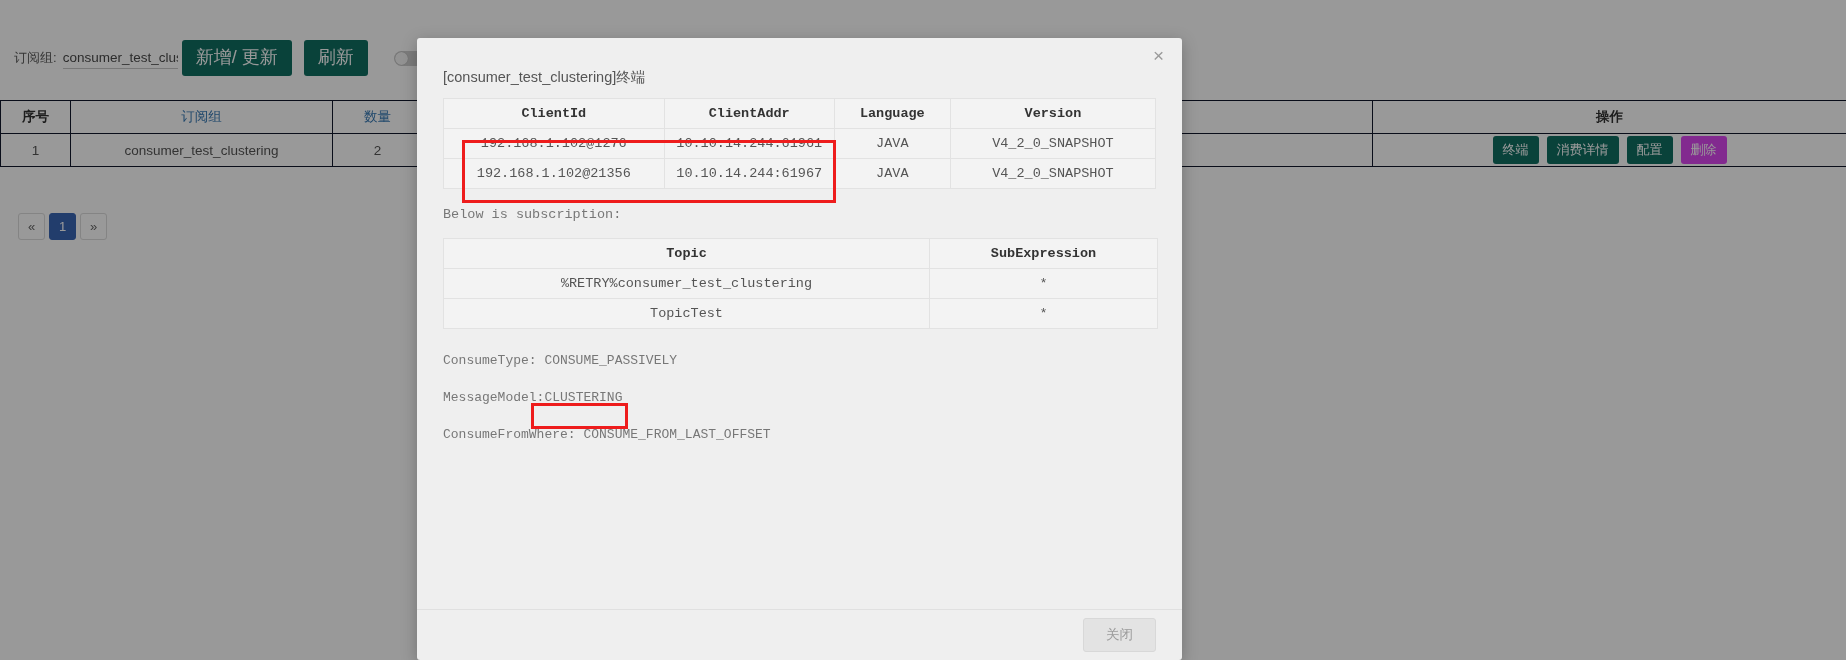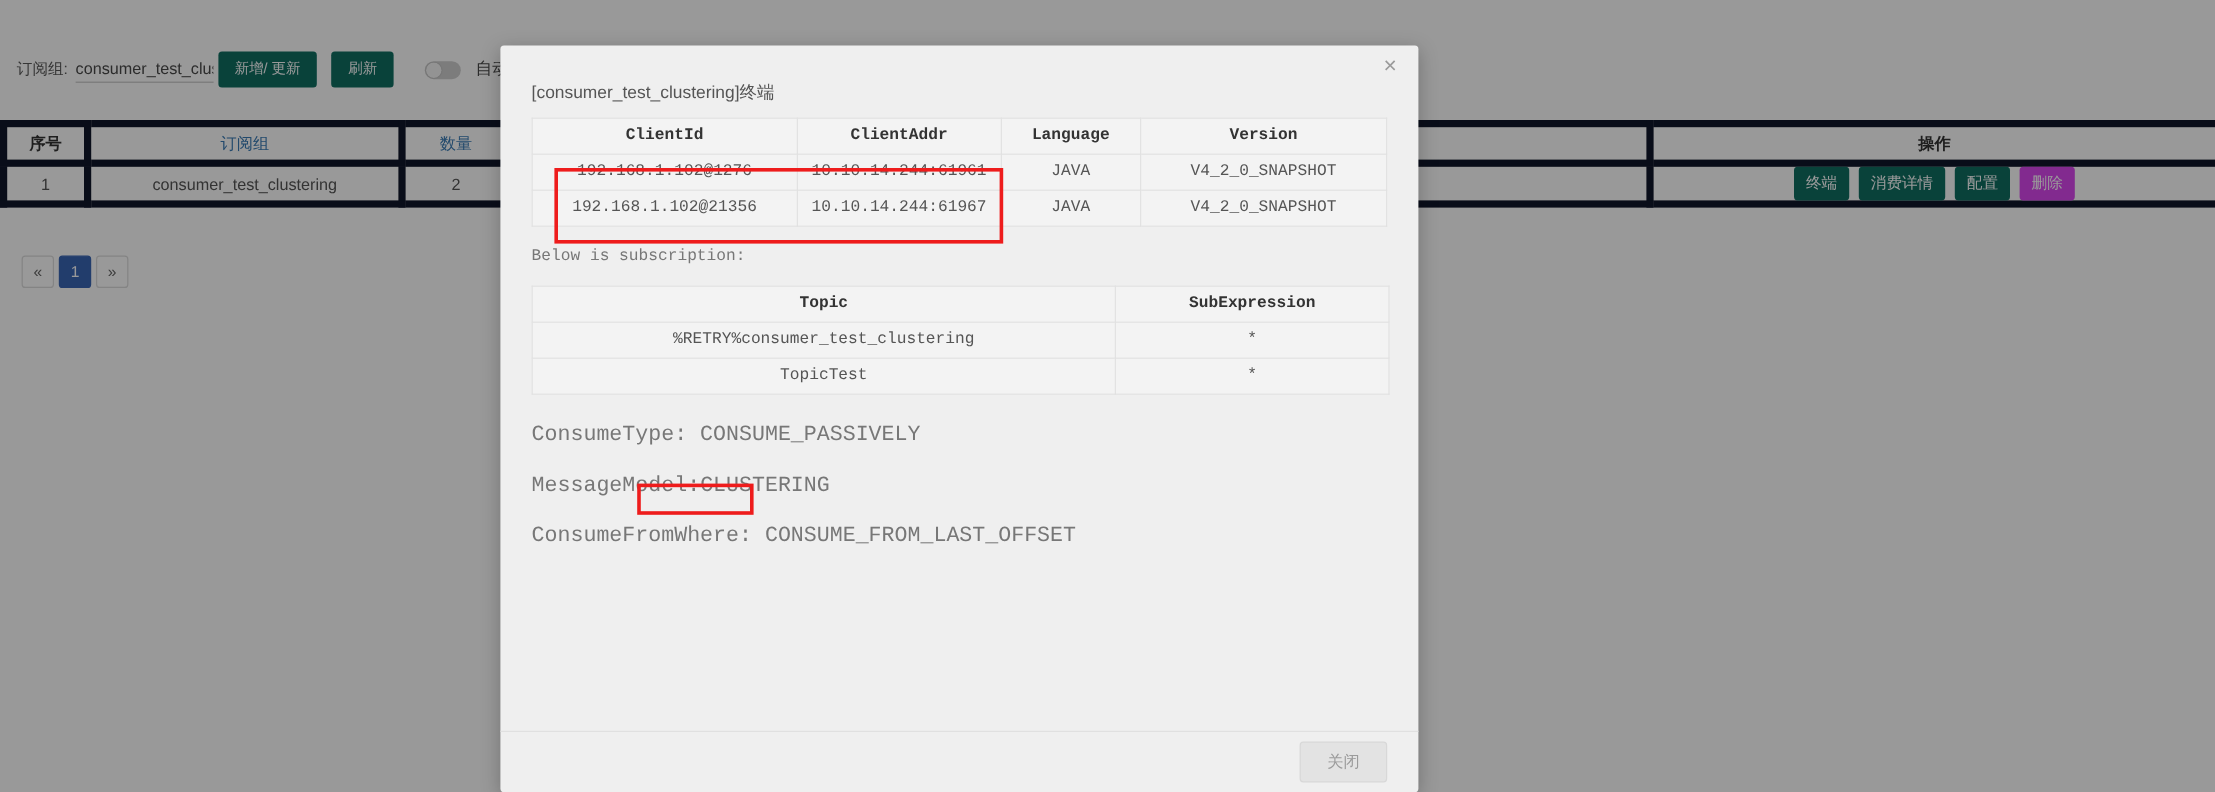--- a/index.html
+++ b/index.html
@@ -43,21 +43,21 @@
     color: #4a4a4a;
     padding: 2px 0 3px 0;
     outline: none;
     font-family: "Liberation Sans", sans-serif;
   }
   .btn-teal {
     background: #0f6e62;
     color: #ffffff;
     border: none;
     border-radius: 3px;
-    font-size: 12px;
+    font-size: 18px;
     padding: 8px 14px;
     cursor: pointer;
     font-family: "Liberation Sans", sans-serif;
     line-height: 1.1;
   }
   .tb-add { margin-left: 4px; }
   .tb-refresh { margin-left: 12px; }
 
   .switch {
     margin-left: 26px;
@@ -86,21 +86,21 @@
 
   
   .main-table {
     position: absolute;
     left: 0; top: 100px;
     width: 1846px;
     border-collapse: collapse;
     table-layout: fixed;
   }
   .main-table th, .main-table td {
-    border: 6px solid #0f172a;
+    border: 1px solid #0f172a;
     height: 33px;
     text-align: center;
     font-size: 13.5px;
     padding: 0 4px;
   }
   .main-table thead th { font-weight: bold; color: #333; }
   .main-table thead th.link-col { color: #3a7bb5; font-weight: normal; }
   .main-table tbody td { color: #555; font-weight: normal; }
   .col-idx { width: 70px; }
   .col-group { width: 262px; }
@@ -232,21 +232,21 @@
 
   .t-topic { width: 486px; }
   .t-sub { width: 228px; }
 
   .note {
     font-size: 13.5px;
     color: #777;
     margin: 18px 0 16px 0;
   }
   .kv {
-    font-size: 18px;
+    font-size: 13px;
     color: #777;
     margin: 22px 0 0 0;
   }
   .kv.first { margin-top: 24px; }
 
   
   .hl-clients {
     position: absolute;
     left: 462px; top: 140px;
     width: 374px; height: 63px;

